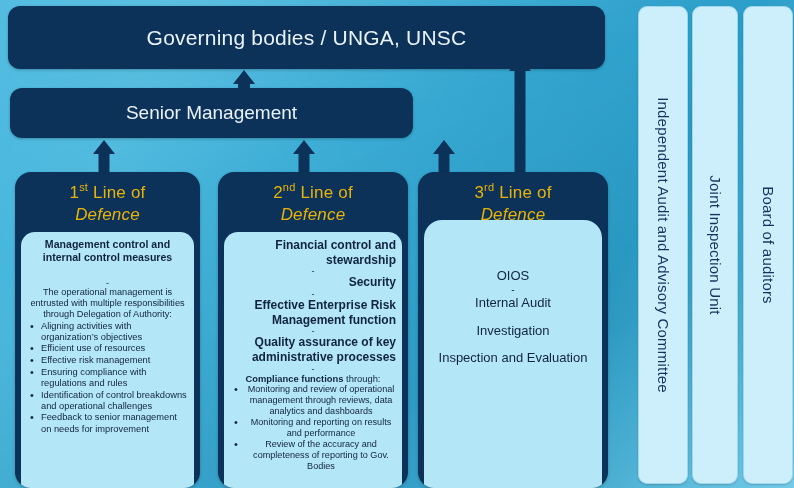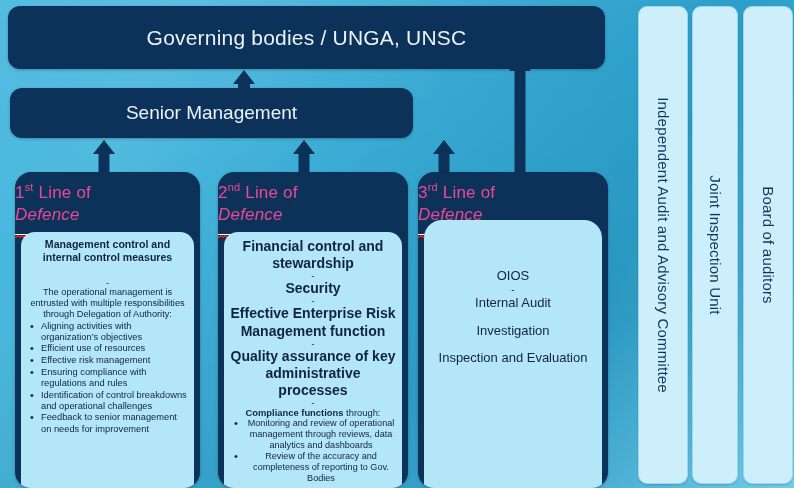--- a/index.html
+++ b/index.html
@@ -81,22 +81,22 @@
 
   
   .lod-card {
     position: absolute;
     background: #0c3259;
     border-radius: 16px;
     box-shadow: 0 1px 3px rgba(0,0,0,0.25);
     overflow: hidden;
   }
   .lod-title {
-    color: #ec4899;
-    text-align: left;
+    color: #eab308;
+    text-align: center;
     font-size: 17px;
     line-height: 1.30;
     padding-top: 8px;
     letter-spacing: 0.2px;
   }
   .lod-title sup {
     font-size: 11px;
     vertical-align: super;
   }
   .underlined-word {
@@ -167,21 +167,21 @@
   #card1 { left: 15px; top: 172px; width: 185px; height: 316px; }
   #card1 .lod-body { top: 60px; bottom: 0px; font-size: 9.2px; }
   #card1 .b-head { font-size: 10.6px; margin-bottom: 15px; }
   #card1 .b-para { }
   #card1 ul { font-size: 9.3px; }
   #card1 ul li { text-align: left; }
 
   
   #card2 { left: 218px; top: 172px; width: 190px; height: 316px; }
   #card2 .lod-body { top: 60px; bottom: 0px; font-size: 9.2px; }
-  #card2 .b-head { font-size: 14px; }
+  #card2 .b-head { font-size: 12px; text-align: right; }
   #card2 .b-head.bold-strong { font-weight: bold; }
   #card2 .compliance-line { text-align: center; font-size: 9.4px; }
   #card2 .compliance-line b { font-weight: bold; }
   #card2 ul { font-size: 9.1px; padding-left: 16px; }
   #card2 ul li { text-align: center; }
   #card2 ul li::before { left: -12px; }
 
   
   #card3 { left: 418px; top: 172px; width: 190px; height: 316px; }
   #card3 .lod-body {
@@ -298,20 +298,21 @@
       <div class="sep">-</div>
       <div class="b-head bold-strong">Security</div>
       <div class="sep">-</div>
       <div class="b-head bold-strong">Effective Enterprise Risk Management function</div>
       <div class="sep">-</div>
       <div class="b-head bold-strong">Quality assurance of key administrative processes</div>
       <div class="sep">-</div>
       <div class="compliance-line"><b>Compliance functions</b><span> through:</span></div>
       <ul>
         <li>Monitoring and review of operational management through reviews, data analytics and dashboards</li>
+        <li>Monitoring and reporting on results and performance</li>
         <li>Review of the accuracy and completeness of reporting to Gov. Bodies</li>
       </ul>
     </div>
   </div>
 
   <div class="lod-card" id="card3">
     <div class="lod-title">
       <span>3</span><sup>rd</sup>
       <span>Line of</span><br>
       <span class="underlined-word">Defence</span>

